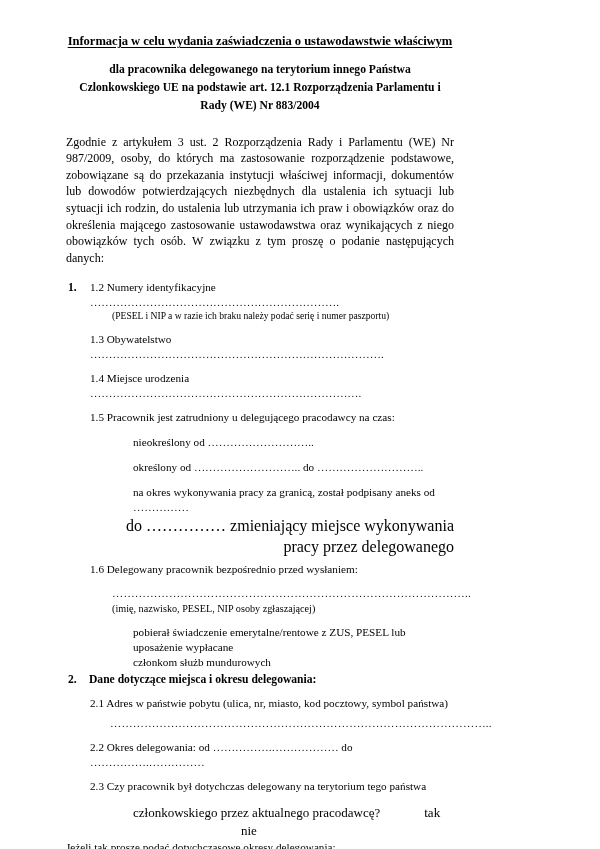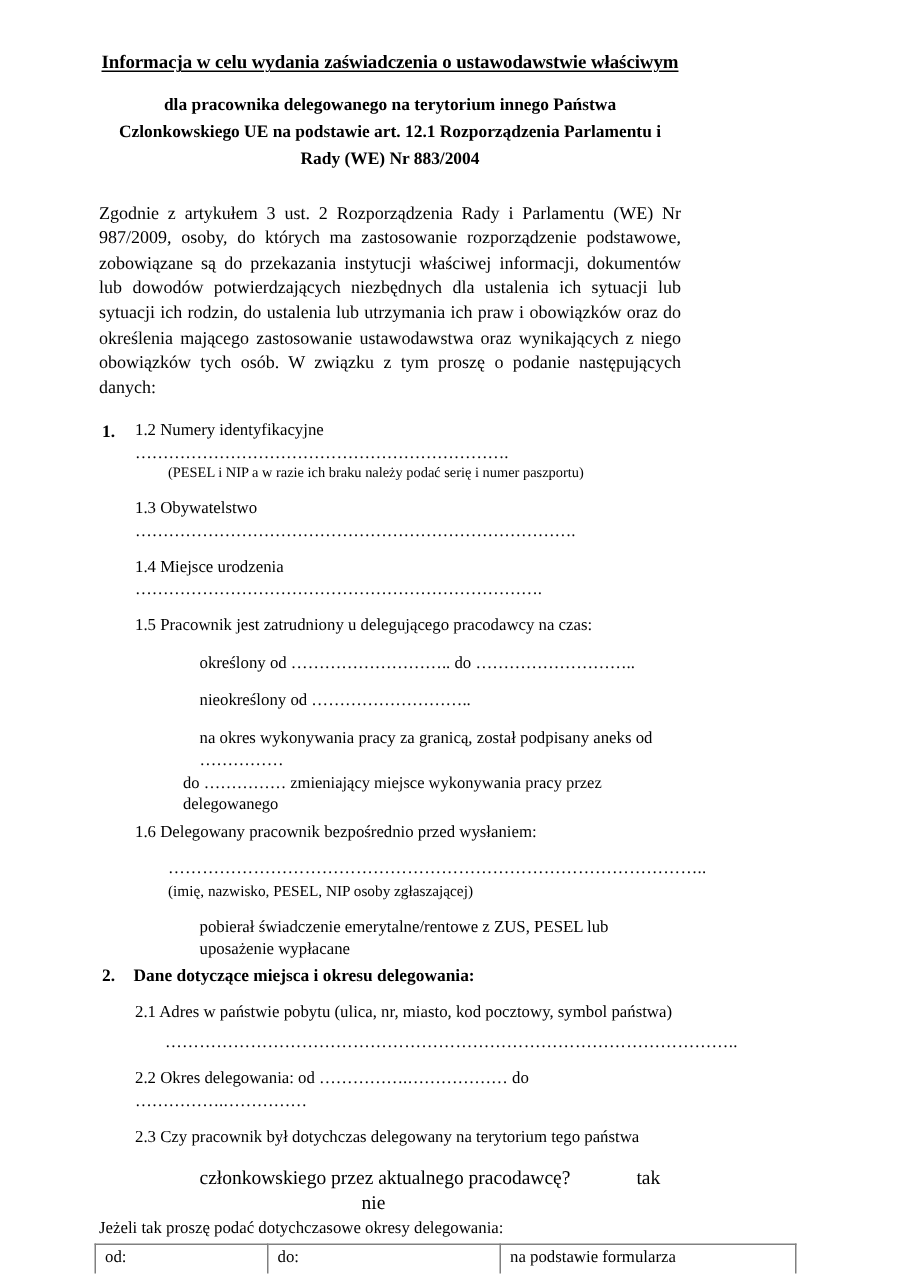--- a/index.html
+++ b/index.html
@@ -88,21 +88,22 @@
   }
   .sub-note {
     padding-left: 46px;
     margin-top: 1px;
     font-size: 10.2px;
     line-height: 1.3;
   }
   .sub-cont {
     padding-left: 56px;
     margin-top: 0px;
-    font-size: 11px;
+    font-size: 16px;
+    text-align: right;
   }
   .sub-cont2 {
     padding-left: 51px;
     margin-top: 0px;
     font-size: 11.2px;
   }
   .dotline {
     padding-left: 46px;
     margin-top: 9px;
     font-size: 11.2px;
@@ -169,34 +170,35 @@
 
   <div class="item">1.2 Numery identyfikacyjne ………………………………………………………….</div>
   <div class="note">(PESEL i NIP a w razie ich braku należy podać serię i numer paszportu)</div>
 
   <div class="item">1.3 Obywatelstwo …………………………………………………………………….</div>
 
   <div class="item">1.4 Miejsce urodzenia ……………………………………………………………….</div>
 
   <div class="item">1.5 Pracownik jest zatrudniony u delegującego pracodawcy na czas:</div>
 
+  <div class="sub">nieokreślony od ………………………..</div>
+
   <div class="sub">określony od ……………………….. do ………………………..</div>
-
-  <div class="sub">nieokreślony od ………………………..</div>
 
   <div class="sub">na okres wykonywania pracy za granicą, został podpisany aneks od ……………</div>
   <div class="sub-cont">do …………… zmieniający miejsce wykonywania pracy przez delegowanego</div>
 
   <div class="item tight">1.6 Delegowany pracownik bezpośrednio przed wysłaniem:</div>
 
 
   <div class="dotline">…………………………………………………………………………………..</div>
   <div class="sub-note">(imię, nazwisko, PESEL, NIP osoby zgłaszającej)</div>
 
   <div class="sub">pobierał świadczenie emerytalne/rentowe z ZUS, PESEL lub uposażenie wypłacane</div>
+  <div class="sub" style="margin-top:0">członkom służb mundurowych</div>
 
   <div class="section section-2">
     <span class="num">2.</span>
     <span>Dane dotyczące miejsca i okresu delegowania:</span>
   </div>
 
   <div class="item">2.1 Adres w państwie pobytu (ulica, nr, miasto, kod pocztowy, symbol państwa)</div>
   <div class="addr-dots">………………………………………………………………………………………..</div>
 
   <div class="item">2.2 Okres delegowania: od …………….……………… do …………….……………</div>

